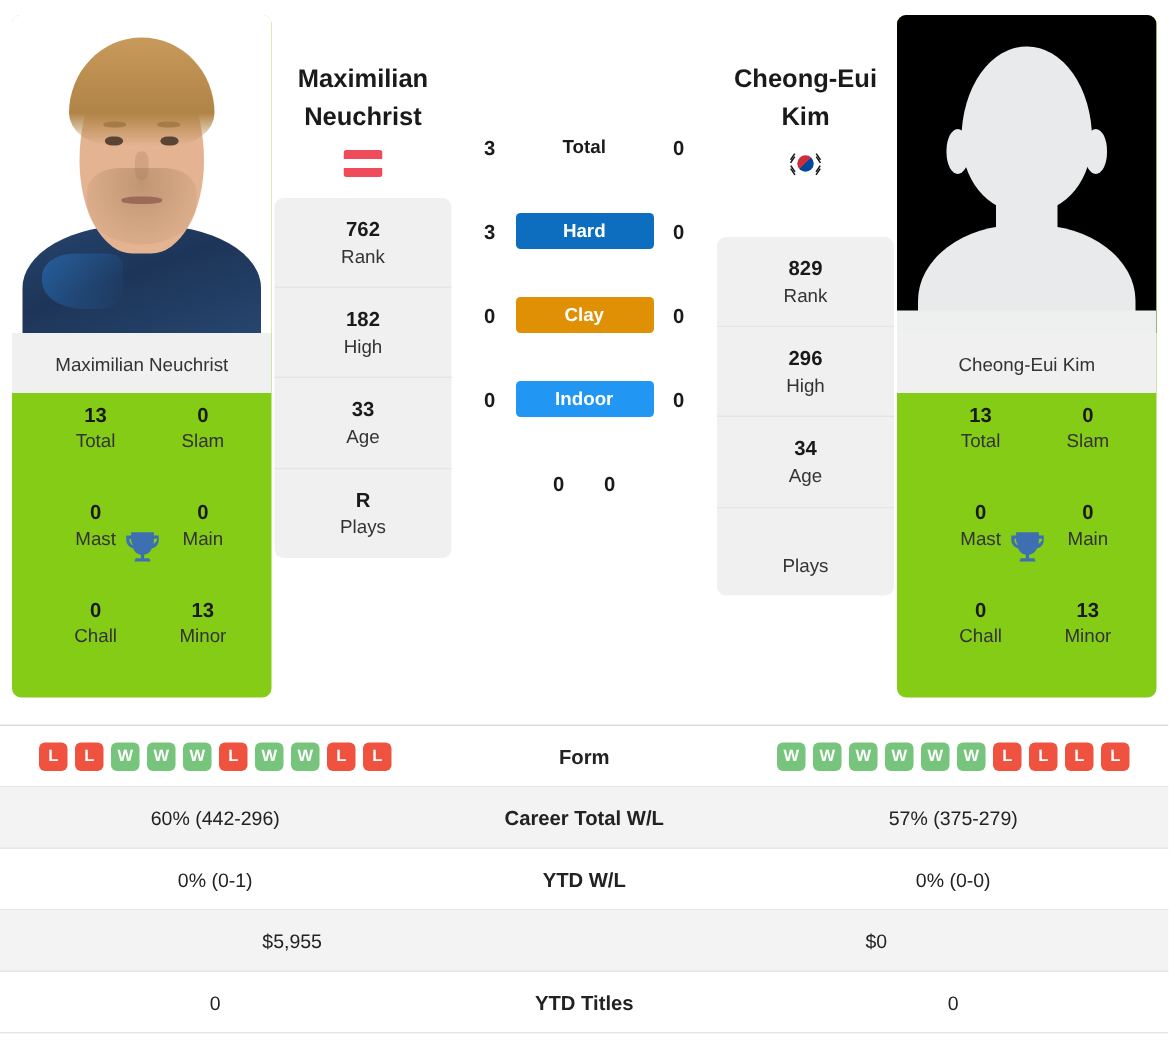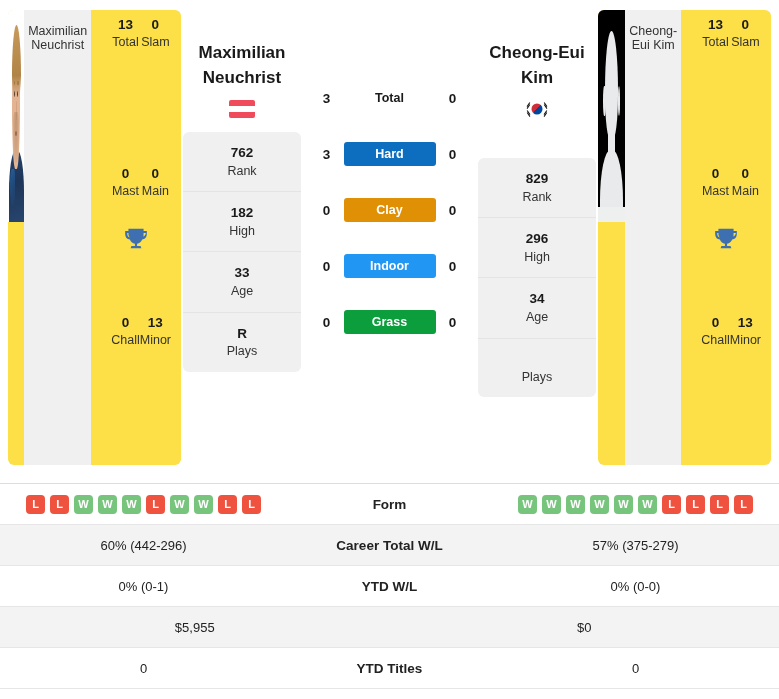--- a/index.html
+++ b/index.html
@@ -19,26 +19,26 @@
     align-items: flex-start;
     width: 779px;
     height: 478px;
     padding: 10px 8px 0 8px;
   }
 
   
   .player-col { width: 173px; flex: 0 0 173px; }
 
   .player-card {
-    background: #fde047;
+    background: #84cc16;
     border-radius: 6px;
     overflow: hidden;
     height: 455px;
     display: flex;
-    flex-direction: row;
+    flex-direction: column;
   }
 
   .photo {
     height: 212px;
     width: 100%;
     position: relative;
     overflow: hidden;
     background: #ffffff;
   }
   .photo.dark { background: #000000; }
@@ -332,21 +332,20 @@
       </div>
 
       <div class="surf-row">
         <div class="surf-num">0</div>
         <div class="surf-bar" id="bar-indoor" style="background: rgb(33, 150, 243);">Indoor</div>
         <div class="surf-num">0</div>
       </div>
 
       <div class="surf-row">
         <div class="surf-num">0</div>
-        <div class="surf-bar" id="bar-grass" style="background: rgb(12, 158, 60);">Grass</div>
         <div class="surf-num">0</div>
       </div>
 
     </div>
 
     <div class="attr-col">
       <div class="attr-head">
         <div class="attr-name">Cheong-Eui</div>
         <div class="attr-name">Kim</div>
         <div class="flag-wrap">

